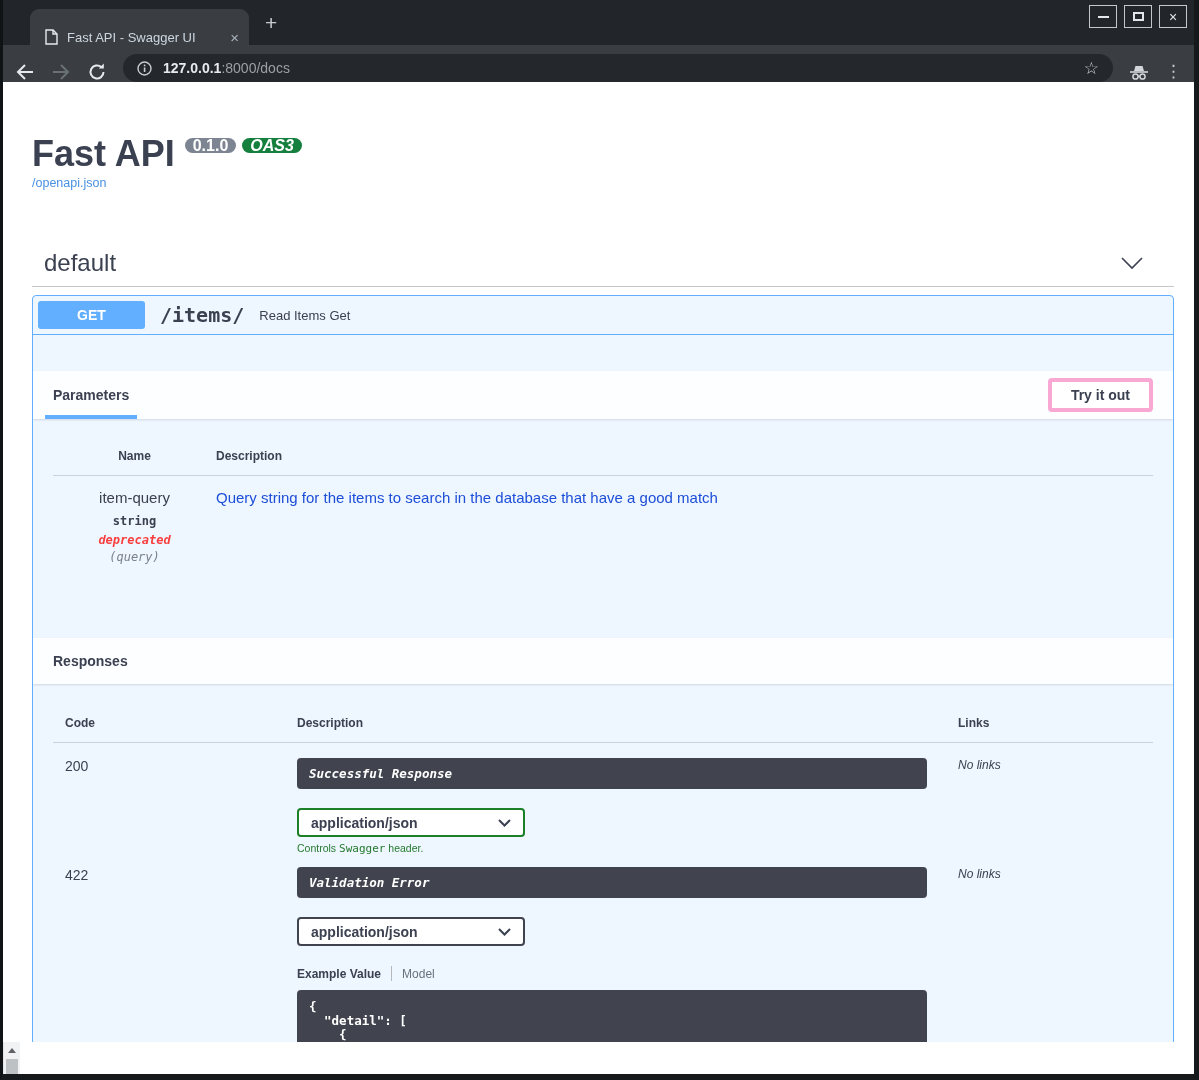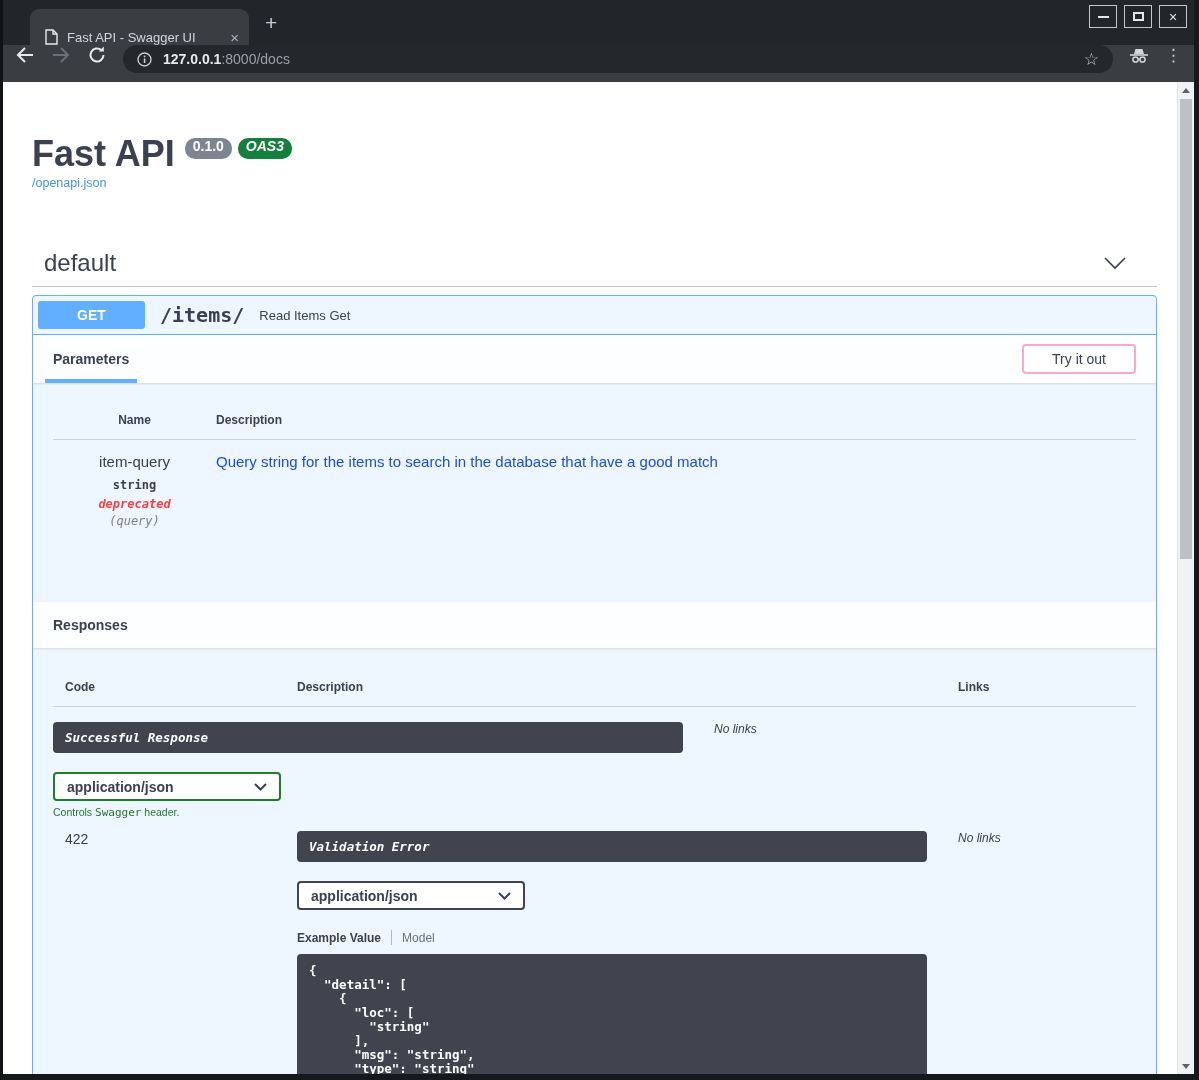--- a/index.html
+++ b/index.html
@@ -15,67 +15,67 @@
          border-radius:9px 9px 0 0; display:flex; align-items:flex-end; padding:0 10px 0 14px; gap:9px; }
   .tab-title { flex:1; font-size:13px; color:#cdd6df; white-space:nowrap; overflow:hidden; }
   .tab-close { color:#aab2ba; font-size:15px; line-height:15px; cursor:default; }
   .newtab-btn { position:absolute; left:262px; top:12px; color:#c4cacf; font-size:21px; font-weight:300; line-height:21px; }
   .win-controls { position:absolute; right:7px; top:5px; display:flex; gap:7px; }
   .win-btn { width:28px; height:23px; border:1px solid #c2c7cc; display:flex; align-items:center; justify-content:center; color:#e4e7ea; }
   .win-btn .bar { width:11px; height:2px; background:#e4e7ea; }
   .win-btn .box { width:11px; height:9px; border:2px solid #e4e7ea; }
   .win-btn.close-btn { font-size:14px; }
 
-  .toolbar { height:37px; background:#3a3e43; display:flex; align-items:flex-start; padding:0 12px; gap:16px; }
+  .toolbar { height:37px; background:#3a3e43; display:flex; align-items:flex-end; padding:0 12px; gap:16px; }
   .nav-ic { width:20px; height:20px; display:flex; align-items:center; justify-content:center; }
   .omnibox { flex:1; height:28px; background:#24282c; border-radius:14px; display:flex; align-items:center; padding:0 14px; gap:11px; }
   .url { flex:1; font-size:14px; color:#9aa0a6; white-space:nowrap; }
   .url .host { color:#e8eaed; font-weight:bold; }
   .star { color:#c6ccd1; font-size:17px; }
   .menu-dots { color:#c6ccd1; font-size:17px; letter-spacing:0; }
 
   
-  .page { position:absolute; top:82px; left:0; right:0; bottom:0; background:#fff; display:flex; }
+  .page { position:absolute; top:82px; left:0; right:0; bottom:0; background:#fff; display:flex;flex-direction:column; }
   .page-main { flex:1; overflow:hidden; color:#3b4151; }
   .scrollbar { width:17px; background:#f1f2f3; border-left:1px solid #e4e5e6; display:flex; flex-direction:column; align-items:center; }
   .sb-arrow { height:16px; display:flex; align-items:center; justify-content:center; width:100%; }
   .sb-arrow .tri-up { width:0; height:0; border-left:4px solid transparent; border-right:4px solid transparent; border-bottom:5px solid #5f6368; }
   .sb-arrow .tri-dn { width:0; height:0; border-left:4px solid transparent; border-right:4px solid transparent; border-top:5px solid #5f6368; }
   .sb-track { flex:1; width:100%; position:relative; }
   .sb-thumb { position:absolute; top:1px; left:2px; right:2px; height:460px; background:#bdc1c4; }
 
   .wrapper { padding:0 20px 0 29px; }
   .mono { font-family:"DejaVu Sans Mono", monospace; }
 
   .info { margin-top:53px; }
   .api-title { font-size:36px; line-height:37px; font-weight:bold; color:#3b4151; display:flex; align-items:flex-start; gap:5px; }
   .badges { display:flex; gap:6px; margin-top:3px; margin-left:5px; }
-  .pill { font-size:14px; font-weight:bold; color:#fff; padding:3px 8px 8px; border-radius:10px; line-height:10px; }
+  .pill { font-size:16px; font-weight:bold; color:#fff; padding:3px 8px 2px; border-radius:10px; line-height:10px; }
   .pill.version { background:#7d8492; }
   .pill.oas { background:#15803d;font-style:italic; }
   .spec-link { display:inline-block; margin-top:4px; font-size:12.5px; color:#4990e2; text-decoration:none; }
 
   .tag-section { margin-top:58px; }
   .tag-header { display:flex; align-items:center; justify-content:space-between; padding:0 31px 0 12px; cursor:pointer; }
   .tag-title { font-size:24px; color:#3b4151; }
   .tag-divider { margin-top:9px; border-bottom:1px solid rgba(59,65,81,.3); }
 
   .opblock { margin-top:8px; border:1px solid #61affe; border-radius:4px; background:rgba(97,175,254,.11); overflow:hidden; }
   .opblock-summary { display:flex; align-items:center; padding:5px; gap:10px; border-bottom:1px solid #61affe; cursor:pointer; }
   .method-btn { width:107px; height:28px; background:#61affe; border:none; border-radius:3px; color:#fff;
                 font-size:14px; font-weight:bold; font-family:"Liberation Sans",sans-serif; display:flex; align-items:center; justify-content:center; }
   .op-path { font-family:"DejaVu Sans Mono", monospace; font-size:20px; font-weight:600; color:#3b4151; padding-left:5px; }
   .op-summary { font-size:13px; color:#3b4151; margin-left:5px; }
 
   .section-header { height:48px; background:rgba(255,255,255,.85); box-shadow:0 1px 2px rgba(0,0,0,.12);
-                    display:flex; align-items:center; justify-content:space-between; padding:0 20px; position:relative; }
+                    display:flex; align-items:center; justify-content:space-between; padding:0 20px; position:relative;margin-top:36px; }
   .param-tab { position:relative; height:100%; display:flex; align-items:center; font-size:14px; font-weight:bold; color:#3b4151; }
   .param-tab::after { content:""; position:absolute; left:-8px; right:-8px; bottom:0; height:4px; background:#61affe; }
-  .tryout-btn { border:2px solid #f9a8d4; border-radius:4px; background:#fff; color:#3b4151;
-                font-size:14px; font-weight:400; font-family:"Liberation Sans",sans-serif; padding:5px 28px; cursor:pointer; }
+  .tryout-btn { border:4px solid #f9a8d4; border-radius:4px; background:#fff; color:#3b4151;
+                font-size:14px; font-weight:700; font-family:"Liberation Sans",sans-serif; padding:5px 19px; cursor:pointer; }
 
   .params-body { padding:30px 20px 74px; }
   .thead { display:flex; font-size:12px; font-weight:bold; color:#3b4151; padding-bottom:12px; border-bottom:1px solid rgba(59,65,81,.2); }
   .c-name { width:163px;text-align:center; }
   .c-desc { flex:1; }
   .param-row { display:flex; padding-top:13px; }
   .p-name { font-size:15px; color:#3b4151; }
   .p-type { margin-top:8px; font-size:12px; font-weight:bold; color:#3b4151; }
   .p-depr { margin-top:5px; font-size:12px; font-weight:bold; font-style:italic; color:#f93e3e; }
   .p-loc  { margin-top:3px; font-size:12px; font-style:italic; color:#7b818c; }
@@ -236,20 +236,21 @@
             </div>
 
             <div class="responses-body">
               <div class="thead">
                 <span class="r-code">Code</span>
                 <span class="r-desc">Description</span>
                 <span class="r-links">Links</span>
               </div>
 
               <div class="resp-row">
+                <div class="r-code code-val">200</div>
                 <div class="r-desc">
                   <div class="resp-box mono">Successful Response</div>
                   <div class="media-select accept">
                     <span>application/json</span>
                     <svg width="13" height="8" viewBox="0 0 13 8">
                         <path d="M1 1 l5.5 5.5 L12 1" fill="none" stroke="#3b4151" stroke-width="2"></path>
                       </svg>
                   </div>
                   <div class="controls-note"><span>Controls </span><span class="mono">Swagger</span><span> header.</span></div>
                 </div>

